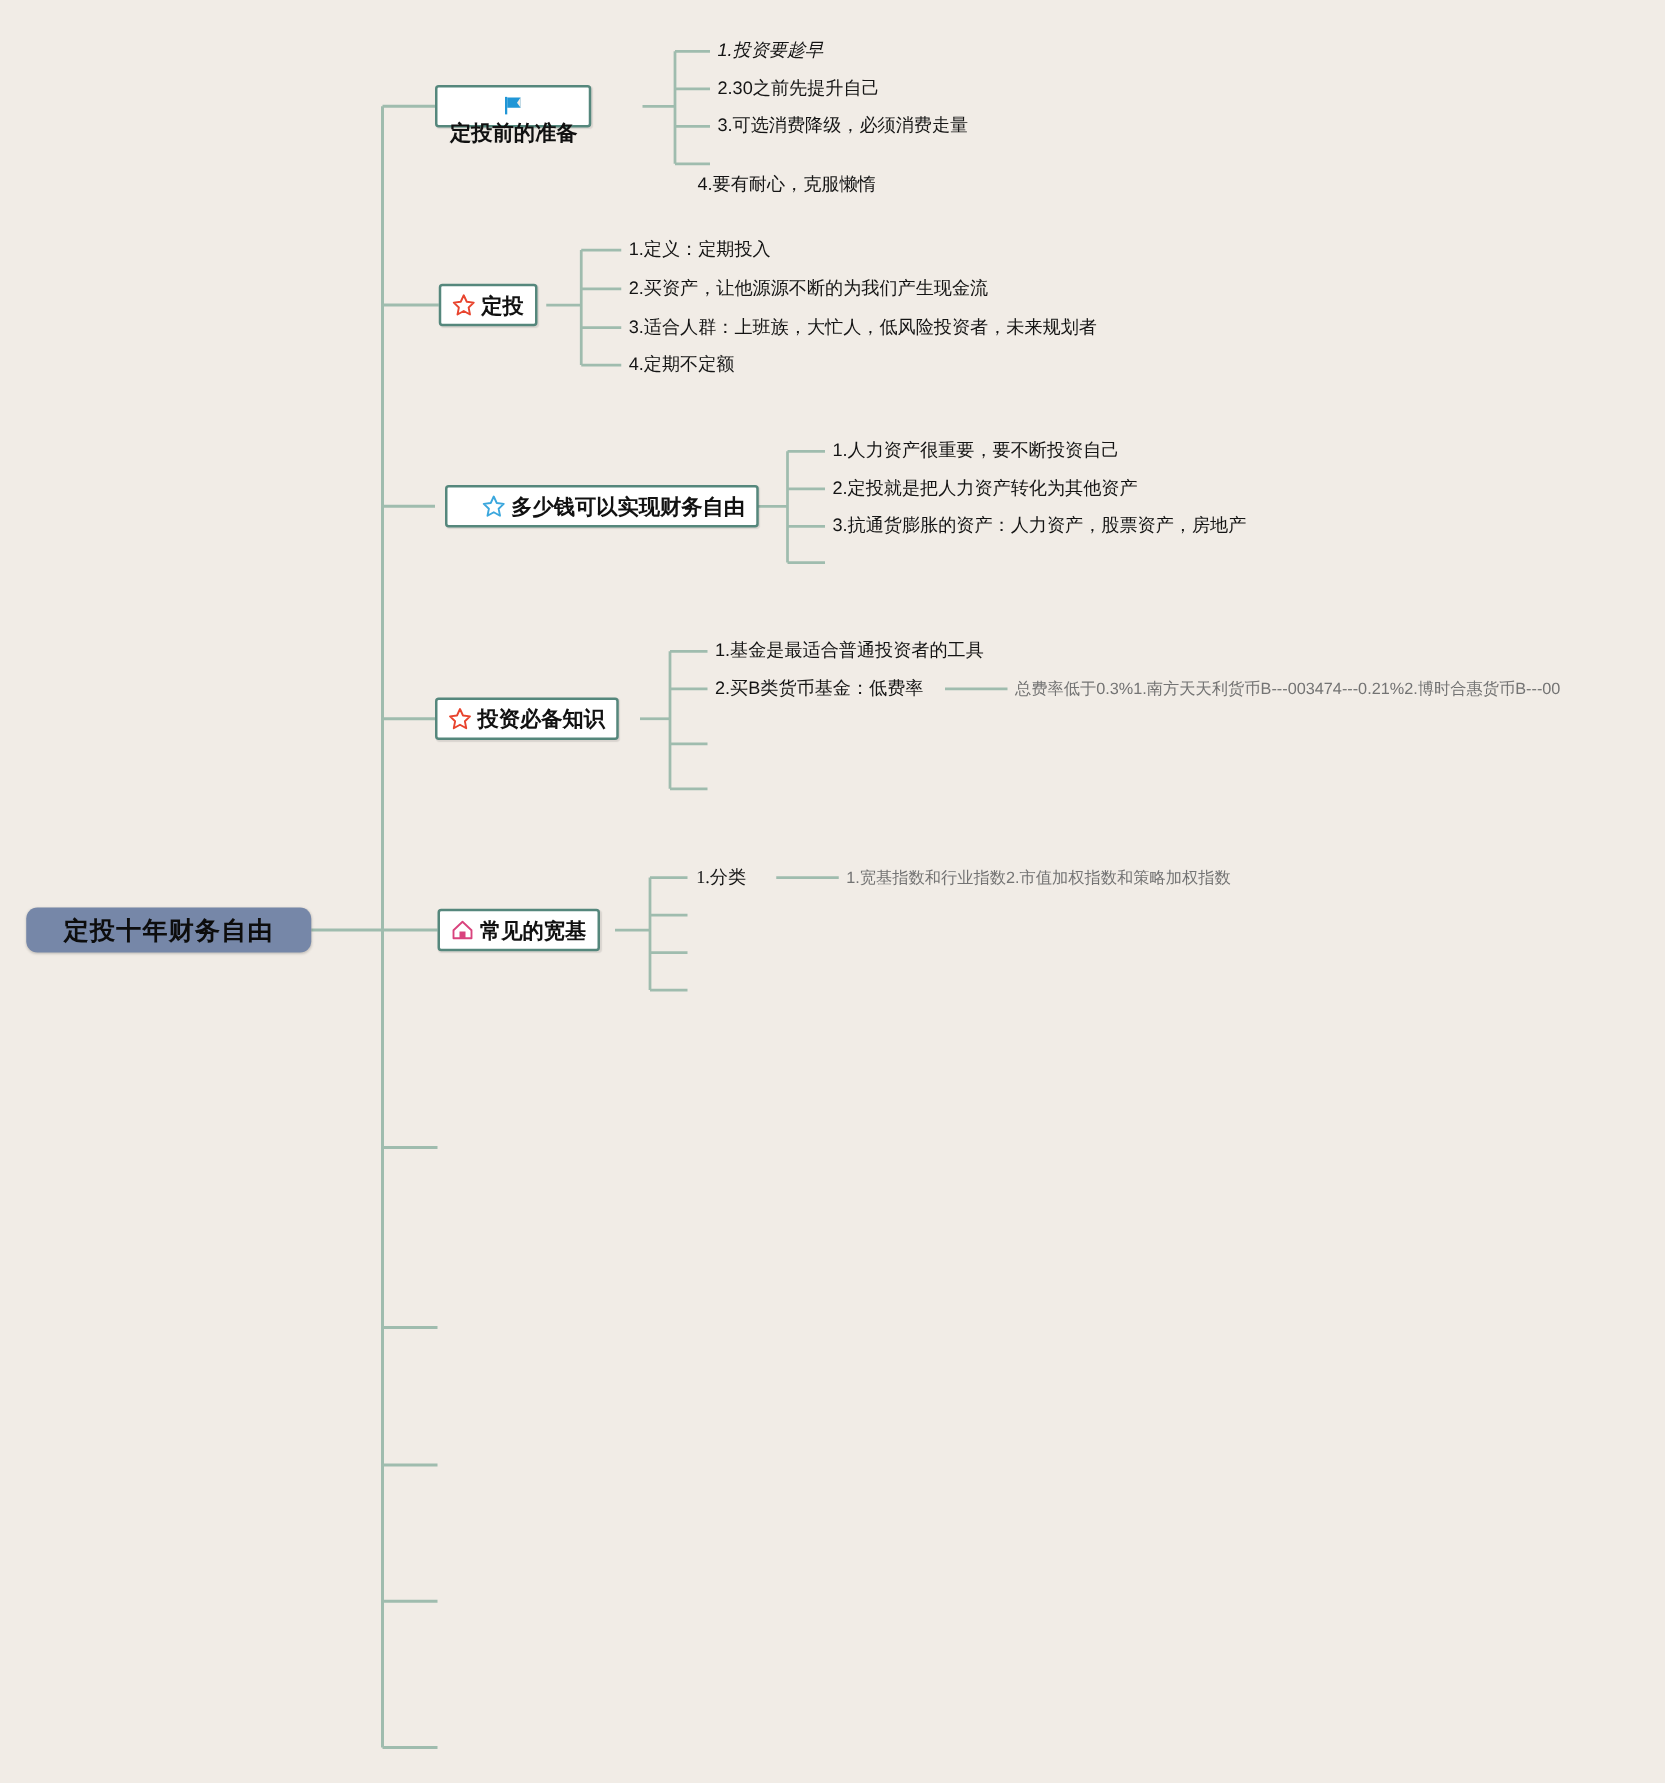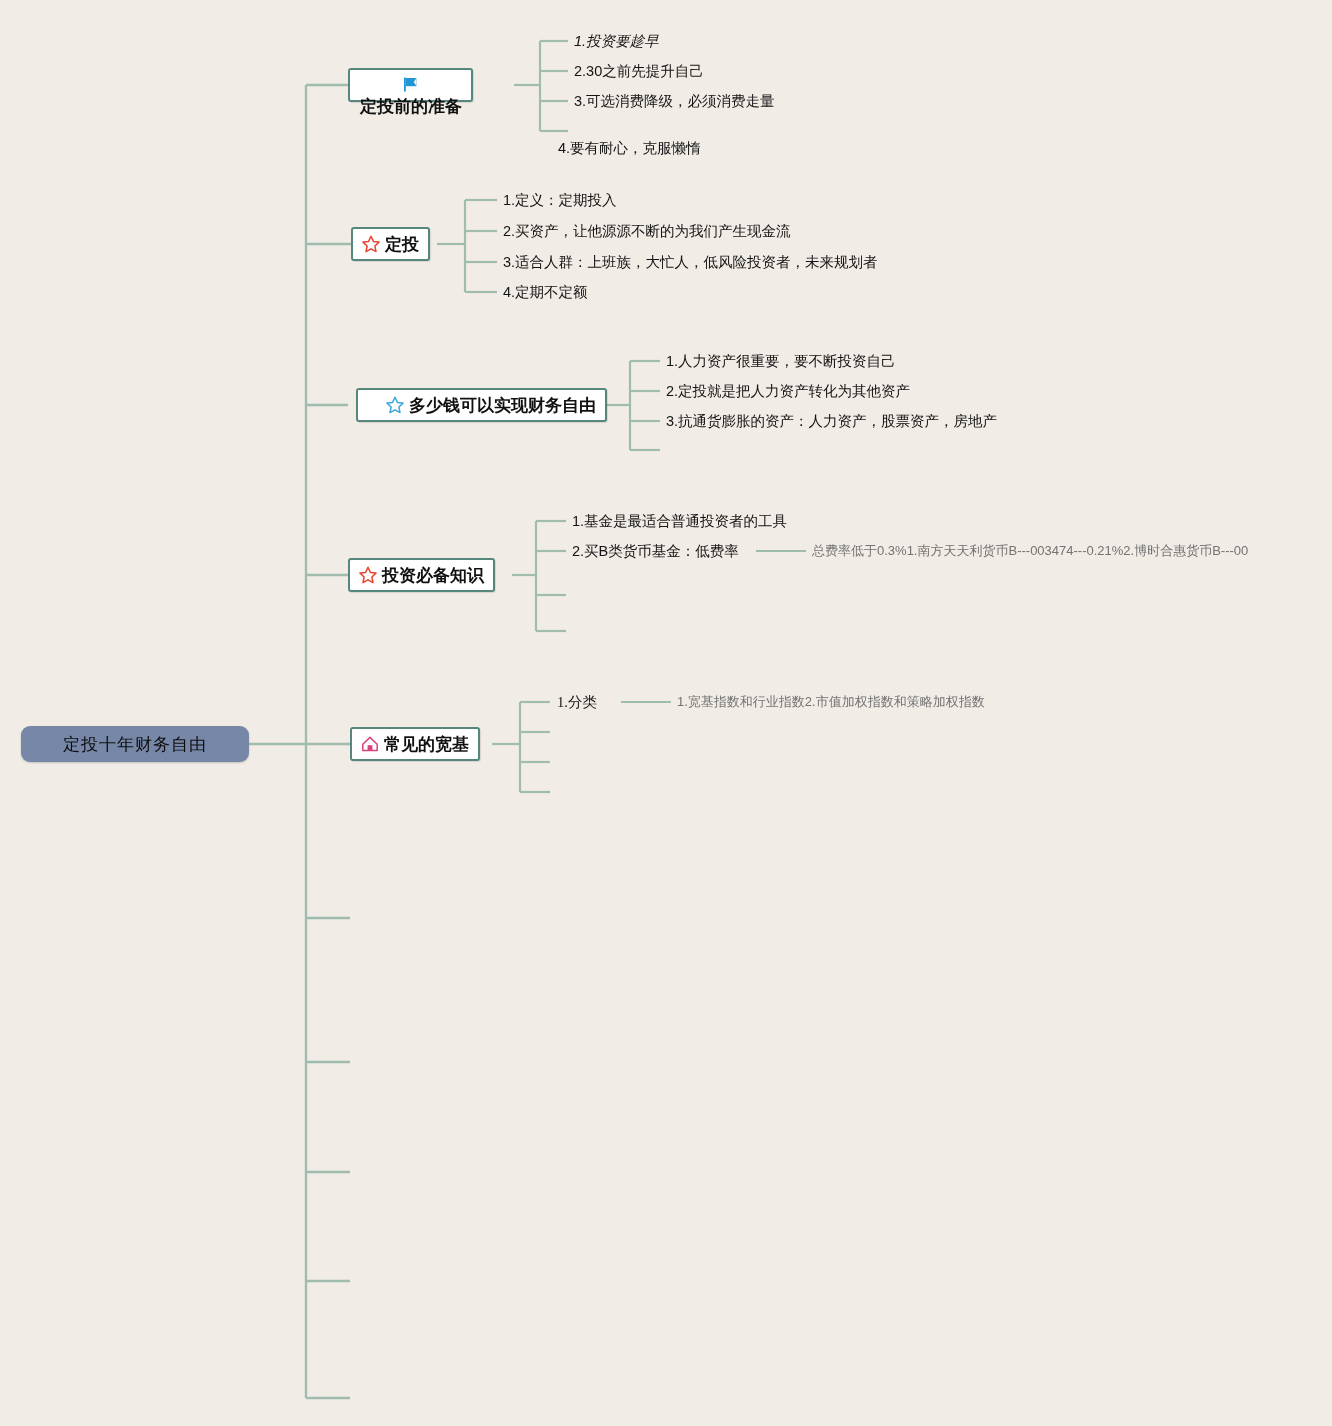--- a/index.html
+++ b/index.html
@@ -34,22 +34,22 @@
     width: 228px;
     height: 36px;
     background: #7687a8;
     border-radius: 9px;
     display: flex;
     align-items: center;
     justify-content: center;
     box-shadow: 0 1px 2px rgba(0,0,0,0.18);
   }
   .root-label {
-    font-size: 17px;
-    font-weight: normal;
+    font-size: 20px;
+    font-weight: bold;
     letter-spacing: 1px;
     color: #0d0d0d;
     white-space: nowrap;
   }
 
   
   .branch-node {
     position: absolute;
     background: #ffffff;
     border: 2px solid #55877c;

